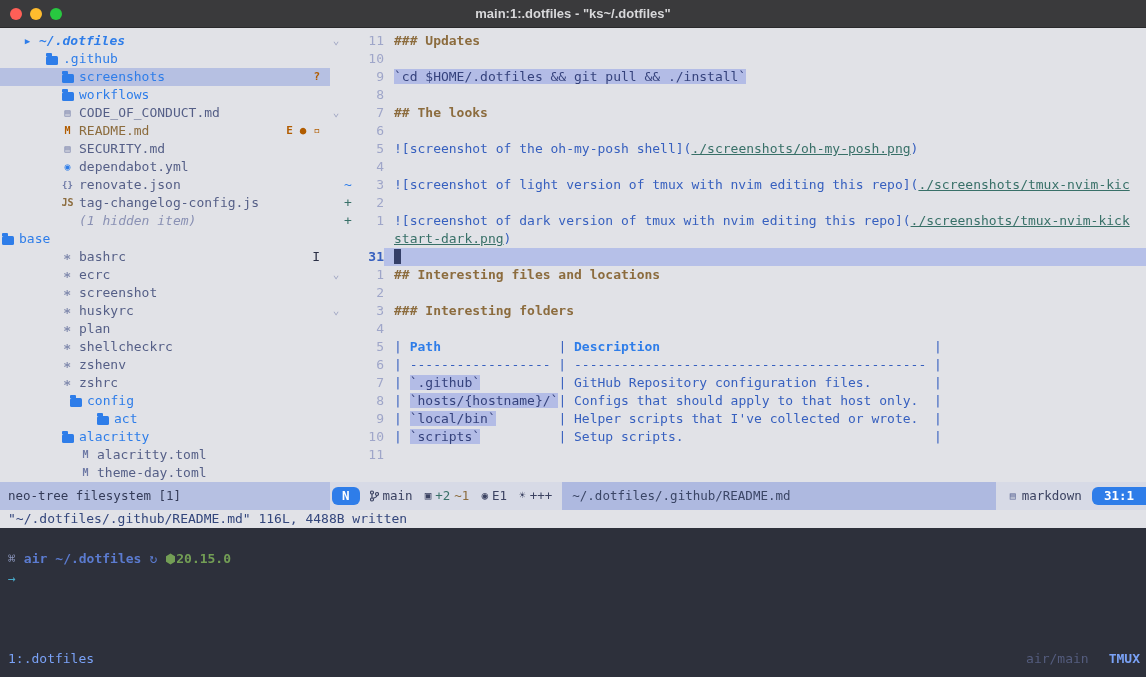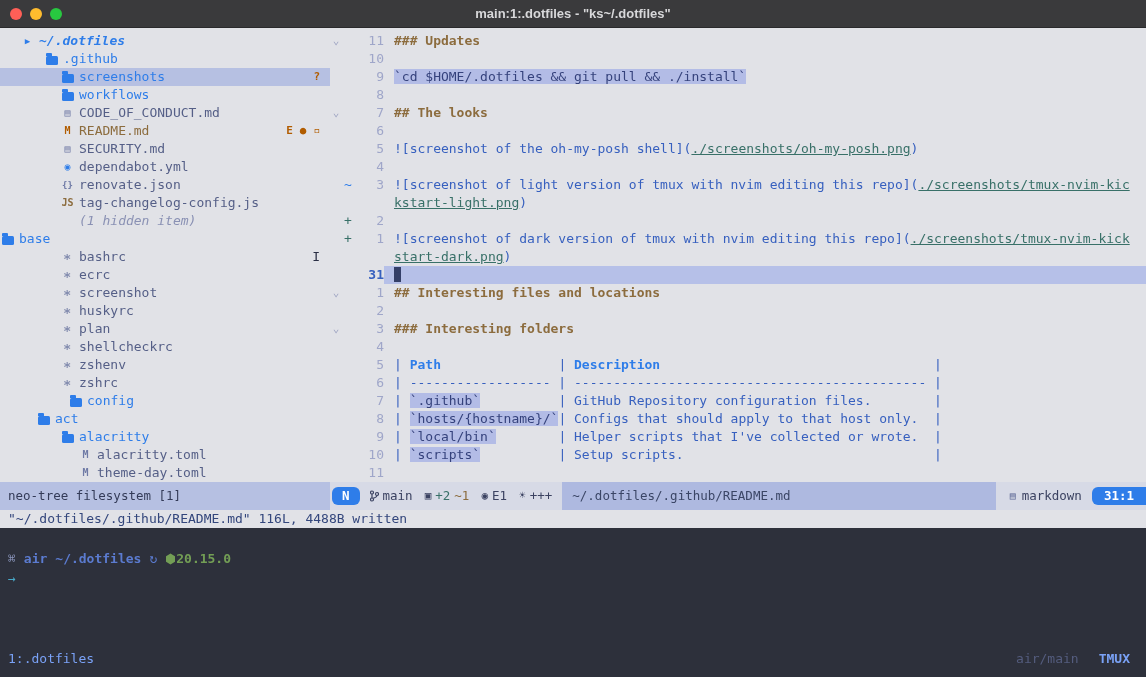--- a/index.html
+++ b/index.html
@@ -65,21 +65,21 @@
   
   .msgline{flex:0 0 18px;background:#e1e2e7;color:#33467c;font-size:13px;line-height:18px;padding-left:8px;white-space:pre}
 
   
   .shell{flex:1;background:#2d303b;position:relative;padding:21px 8px 0;font-size:13px;line-height:19px}
   .prompt-line{display:flex;align-items:center;gap:8px;font-weight:bold;color:#5b7bd0;white-space:pre}
   .os-ic{color:#8b96bd;font-weight:normal}
   .sync-ic{color:#5b7bd0;font-weight:normal}
   .node-seg{display:flex;align-items:center;color:#739e55;font-weight:bold}
   .prompt-arrow{color:#48a9c9;margin-top:1px}
-  .tmuxbar{position:absolute;left:8px;right:16px;bottom:9px;display:flex;justify-content:space-between;align-items:center;font-size:13px}
+  .tmuxbar{position:absolute;left:8px;right:6px;bottom:9px;display:flex;justify-content:space-between;align-items:center;font-size:13px}
   .tmux-left{color:#7aa2f7}
   .tmux-right{display:flex;gap:20px}
   .tmux-session{color:#545c7e}
   .tmux-label{color:#7aa2f7;font-weight:bold}
 </style>
 </head>
 <body>
 
 <div class="app">
 
@@ -109,21 +109,21 @@
           <div class="tree-row" style=""><span class="tree-icon"><span class="folder-shape"></span></span><span class="lbl-folder">base</span></div>
           <div class="tree-row" style="padding-left: 60px;"><span class="tree-icon" style="color: rgb(128, 137, 173); font-size: 13px;">∗</span><span class="lbl-file">bashrc</span><span class="artifact">I</span></div>
           <div class="tree-row" style="padding-left: 60px;"><span class="tree-icon" style="color: rgb(128, 137, 173); font-size: 13px;">∗</span><span class="lbl-file">ecrc</span></div>
           <div class="tree-row" style="padding-left: 60px;"><span class="tree-icon" style="color: rgb(128, 137, 173); font-size: 13px;">∗</span><span class="lbl-file">screenshot</span></div>
           <div class="tree-row" style="padding-left: 60px;"><span class="tree-icon" style="color: rgb(128, 137, 173); font-size: 13px;">∗</span><span class="lbl-file">huskyrc</span></div>
           <div class="tree-row" style="padding-left: 60px;"><span class="tree-icon" style="color: rgb(128, 137, 173); font-size: 13px;">∗</span><span class="lbl-file">plan</span></div>
           <div class="tree-row" style="padding-left: 60px;"><span class="tree-icon" style="color: rgb(128, 137, 173); font-size: 13px;">∗</span><span class="lbl-file">shellcheckrc</span></div>
           <div class="tree-row" style="padding-left: 60px;"><span class="tree-icon" style="color: rgb(128, 137, 173); font-size: 13px;">∗</span><span class="lbl-file">zshenv</span></div>
           <div class="tree-row" style="padding-left: 60px;"><span class="tree-icon" style="color: rgb(128, 137, 173); font-size: 13px;">∗</span><span class="lbl-file">zshrc</span></div>
           <div class="tree-row" style="padding-left: 68px;"><span class="tree-icon"><span class="folder-shape"></span></span><span class="lbl-folder">config</span></div>
-          <div class="tree-row" style="padding-left: 36px;"><span class="tree-icon"><span class="folder-shape"></span></span><span class="lbl-folder">act</span></div>
+          <div class="tree-row" style="padding-left: 84px; margin-left: 11px;"><span class="tree-icon"><span class="folder-shape"></span></span><span class="lbl-folder">act</span></div>
           <div class="tree-row" style="padding-left: 60px;"><span class="tree-icon"><span class="folder-shape"></span></span><span class="lbl-folder">alacritty</span></div>
           <div class="tree-row" style="padding-left: 78px;"><span class="tree-icon" style="color: rgb(111, 122, 166); font-size: 10px;">M</span><span class="lbl-file">alacritty.toml</span></div>
           <div class="tree-row" style="padding-left: 78px;"><span class="tree-icon" style="color: rgb(111, 122, 166); font-size: 10px;">M</span><span class="lbl-file">theme-day.toml</span></div>
         </div>
       <div class="editor" id="editor-lines">
           <div class="ed-row">
             <span class="fold">⌄</span>
             <span class="sign "></span>
             <span class="num">11</span>
             <span class="ed-text"><span class="s-h">### Updates</span></span>
@@ -168,26 +168,20 @@
             <span class="fold"></span>
             <span class="sign "></span>
             <span class="num">4</span>
             <span class="ed-text"></span>
           </div>
           <div class="ed-row">
             <span class="fold"></span>
             <span class="sign change">~</span>
             <span class="num">3</span>
             <span class="ed-text"><span>![screenshot of light version of tmux with nvim editing this repo](</span><span class="s-u">./screenshots/tmux-nvim-kic</span></span>
-          </div>
-          <div class="ed-row">
-            <span class="fold"></span>
-            <span class="sign "></span>
-            <span class="num"></span>
-            <span class="ed-text"><span class="s-u">kstart-light.png</span><span>)</span></span>
           </div>
           <div class="ed-row">
             <span class="fold"></span>
             <span class="sign add">+</span>
             <span class="num">2</span>
             <span class="ed-text"></span>
           </div>
           <div class="ed-row">
             <span class="fold"></span>
             <span class="sign add">+</span>

